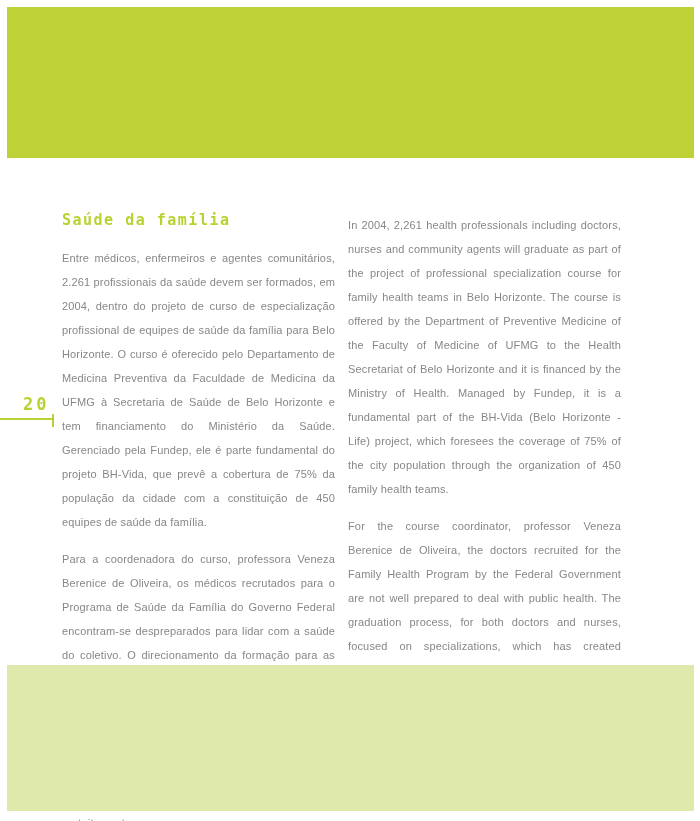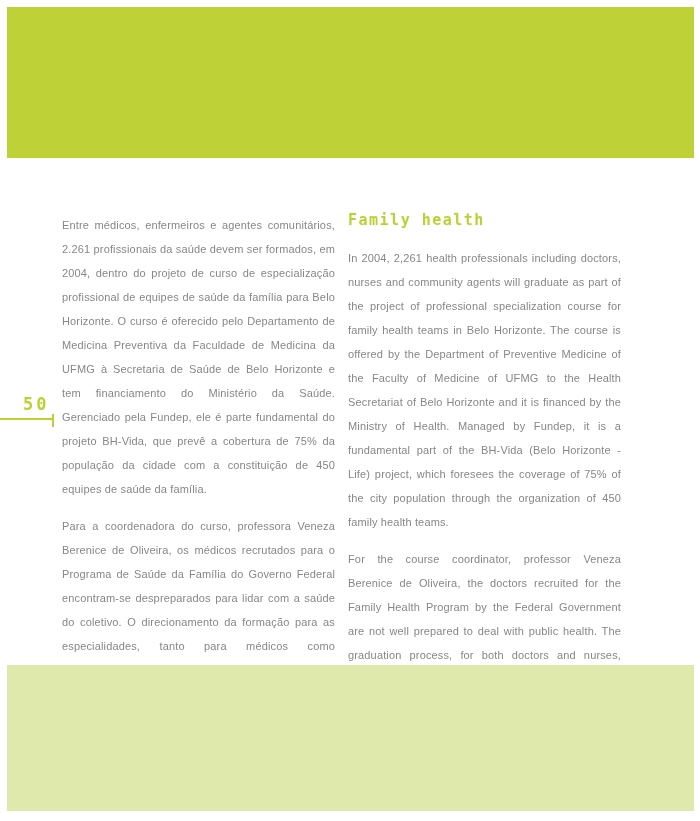--- a/index.html
+++ b/index.html
@@ -45,32 +45,32 @@
   .col p:last-child{margin-bottom:0;}
 </style>
 </head>
 <body>
 
 <div class="band band-top"></div>
 
 <main>
 
   <div class="pagenum-wrap">
-    <span class="pagenum">50</span>
+    <span class="pagenum">20</span>
     <span class="pagenum-rule"></span>
     <span class="pagenum-tick"></span>
   </div>
 
   <section class="columns">
     <article class="col">
+      <h2 class="heading">Saúde da família</h2>
       <p>Entre médicos, enfermeiros e agentes comunitários, 2.261 profissionais da saúde devem ser formados, em 2004, dentro do projeto de curso de especialização profissional de equipes de saúde da família para Belo Horizonte. O curso é oferecido pelo Departamento de Medicina Preventiva da Faculdade de Medicina da UFMG à Secretaria de Saúde de Belo Horizonte e tem financiamento do Ministério da Saúde. Gerenciado pela Fundep, ele é parte fundamental do projeto BH-Vida, que prevê a cobertura de 75% da população da cidade com a constituição de 450 equipes de saúde da família.</p>
       <p>Para a coordenadora do curso, professora Veneza Berenice de Oliveira, os médicos recrutados para o Programa de Saúde da Família do Governo Federal encontram-se despreparados para lidar com a saúde do coletivo. O direcionamento da formação para as especialidades, tanto para médicos como enfermeiros, cria dificuldades em trabalhar com a saúde de forma generalista, estabelecendo vínculos com as populações por eles assistidas. Com a parceria, os profissionais dos 127 centros de saúde do município podem fazer a especialização gratuitamente.</p>
     </article>
     <article class="col">
-      <h2 class="heading">Family health</h2>
       <p>In 2004, 2,261 health professionals including doctors, nurses and community agents will graduate as part of the project of professional specialization course for family health teams in Belo Horizonte. The course is offered by the Department of Preventive Medicine of the Faculty of Medicine of UFMG to the Health Secretariat of Belo Horizonte and it is financed by the Ministry of Health. Managed by Fundep, it is a fundamental part of the BH-Vida (Belo Horizonte - Life) project, which foresees the coverage of 75% of the city population through the organization of 450 family health teams.</p>
       <p>For the course coordinator, professor Veneza Berenice de Oliveira, the doctors recruited for the Family Health Program by the Federal Government are not well prepared to deal with public health. The graduation process, for both doctors and nurses, focused on specializations, which has created difficulties to work with health in more general terms and to establish links with the population that they care for. The partnership will make it possible for the 127 professionals of the municipality health centers to attend specialization courses at no cost.</p>
     </article>
   </section>
 
 </main>
 
 <div class="band band-bottom"></div>
 
 </body></html>

